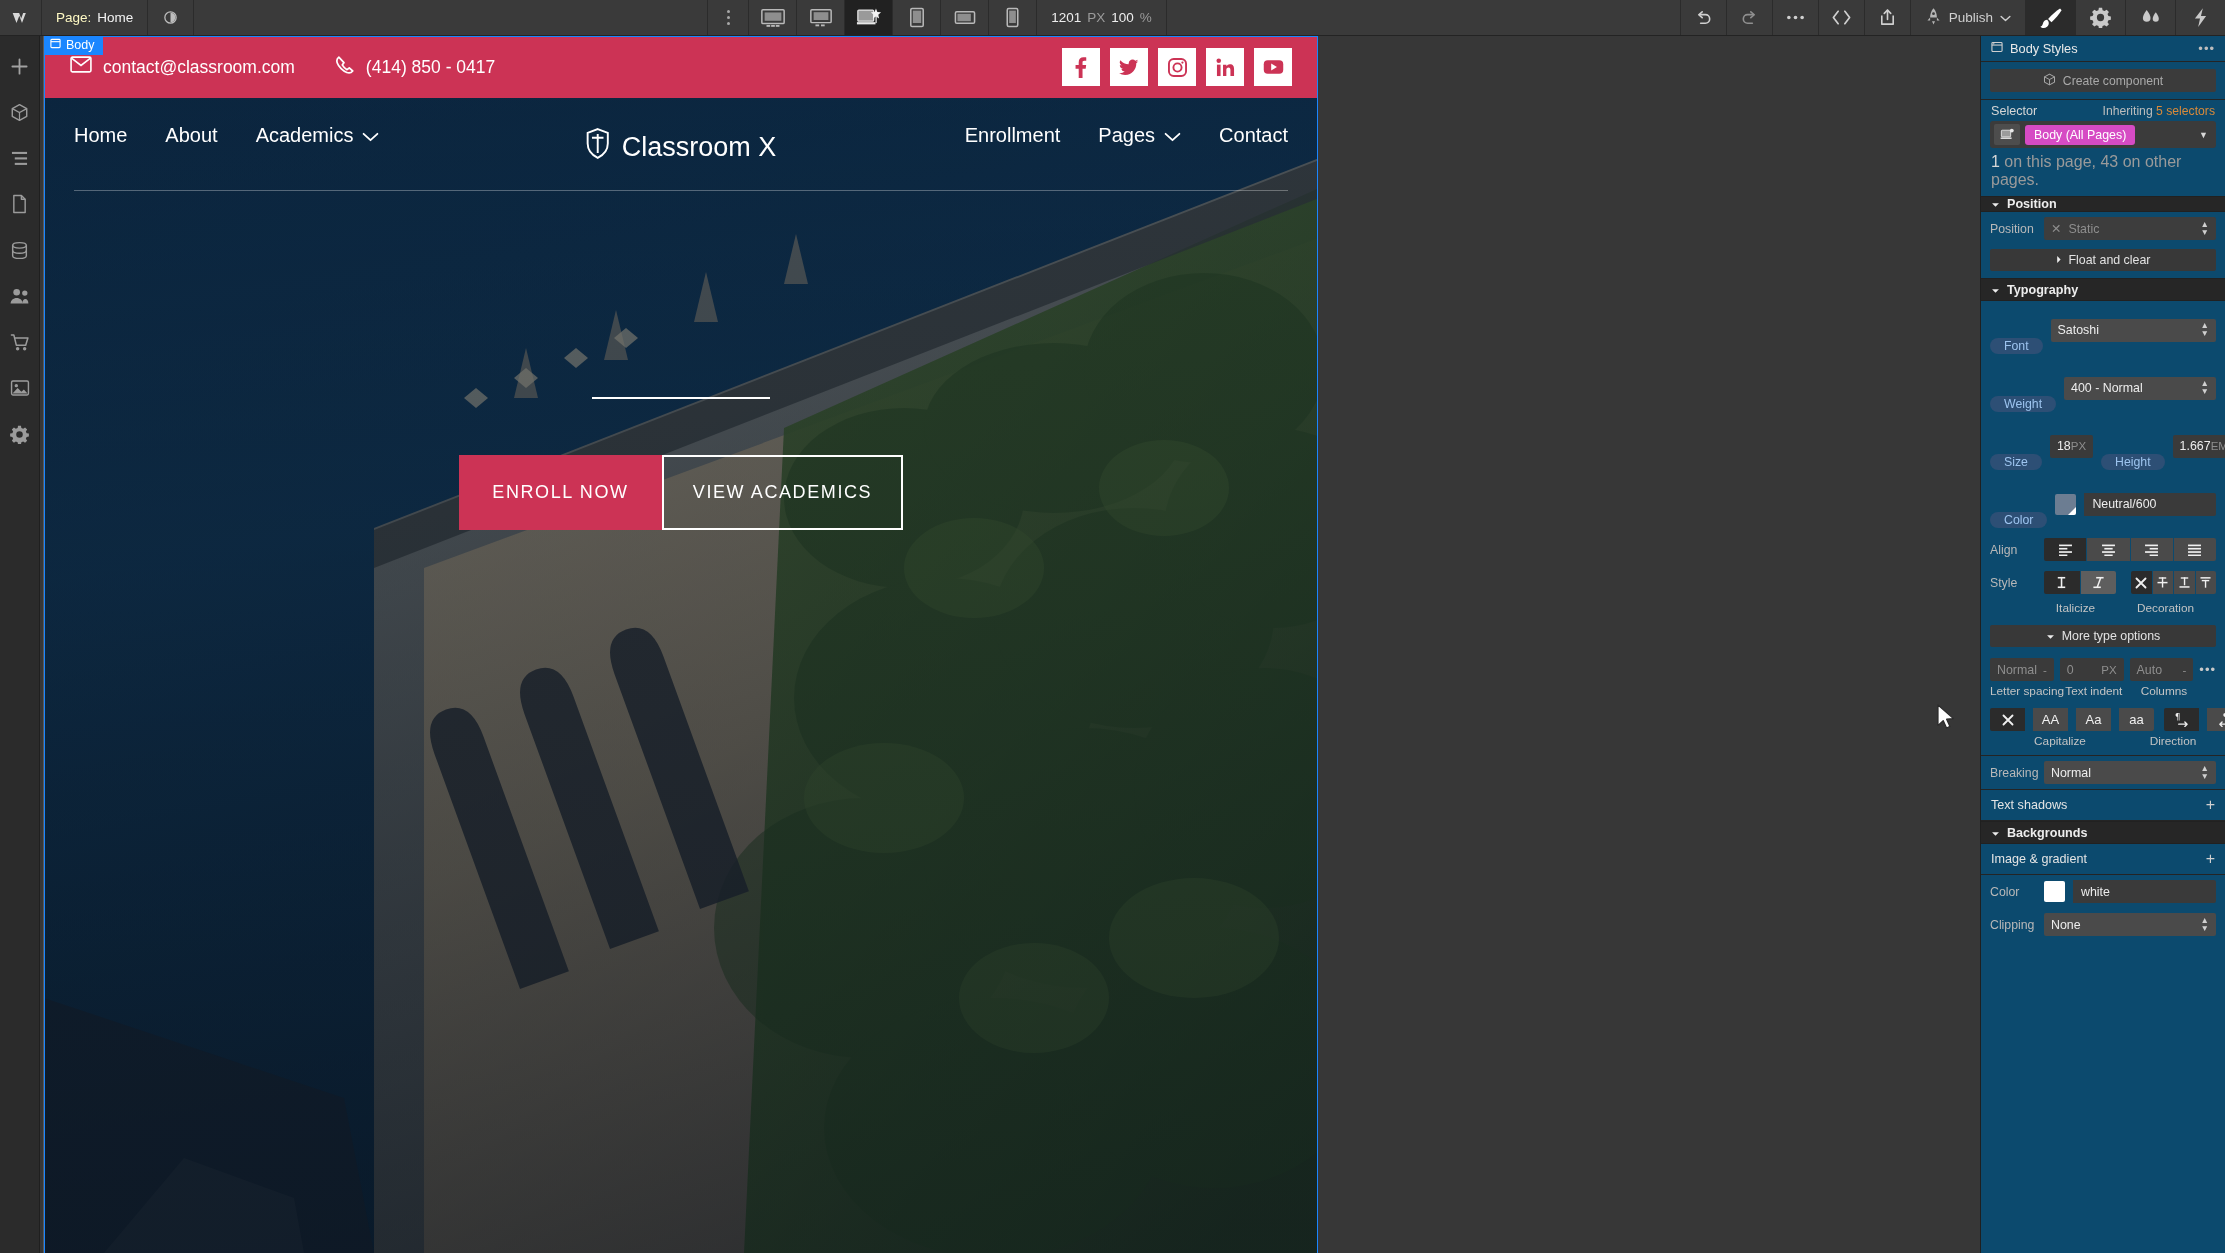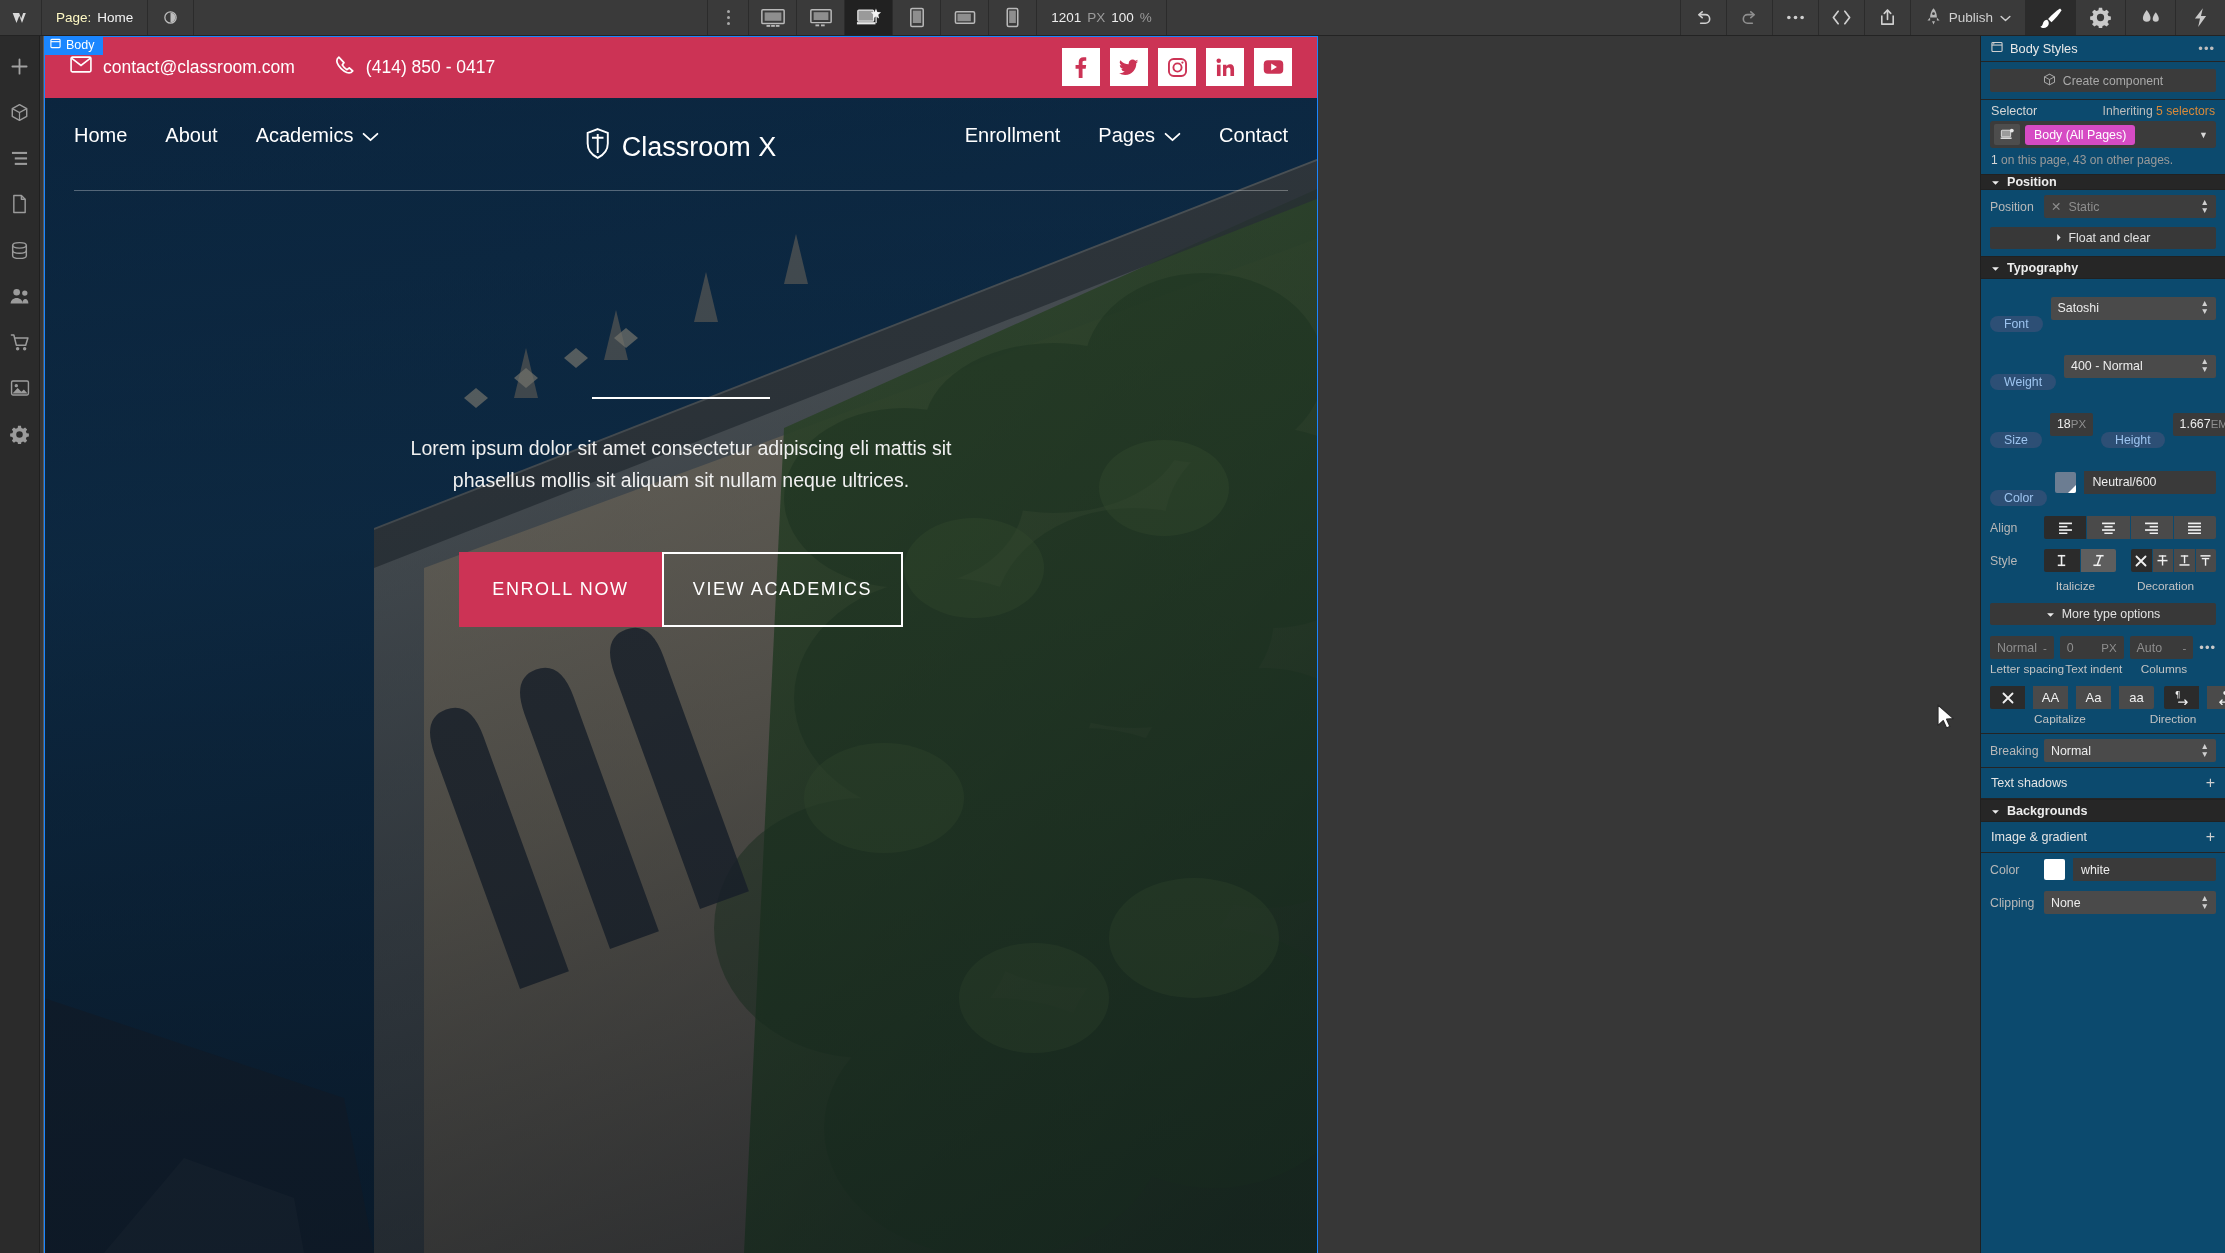--- a/index.html
+++ b/index.html
@@ -106,21 +106,21 @@
   .selRow { display:flex; align-items:center; padding:4px 10px 3px 10px; }
   .selRow .lbl { color:#d6d6d6; font-size:12.6px; }
   .selRow .inh { margin-left:auto; color:#bdbdbd; font-size:12.2px; }
   .selRow .inh b { color:#d98a3a; font-weight:400; }
   .selBar { margin:0 9px; background:#3b3b3b; border-radius:3px; height:27px; display:flex;
             align-items:center; padding:0 4px; gap:5px; }
   .selIcon { width:26px; height:21px; background:#4d4d4d; border-radius:2px; display:flex;
              align-items:center; justify-content:center; }
   .tagPink { background:#d64bc4; color:#fff; border-radius:3px; padding:3px 9px; font-size:12.4px; }
   .selBar .cv { margin-left:auto; color:#d8d8d8; font-size:9px; padding-right:4px; }
-  .selNote { padding:5px 4px 7px 10px; color:#9a9a9a; font-size:12px; }
+  .selNote { padding:5px 4px 7px 10px; color:#9a9a9a; font-size:16px; }
   .selNote b { color:#d6d6d6; font-weight:400; }
 
   .secHdr { background:#262626; height:23px; display:flex; align-items:center; gap:7px;
             padding:0 10px; font-size:12.6px; font-weight:bold; color:#ededed;
             border-top:1px solid #212121; border-bottom:1px solid #212121; }
   .secHdr.clip { overflow:hidden; height:16px; align-items:flex-end; }
 
   .fRow { display:flex; align-items:center; gap:8px; padding:5px 9px; }
   .fLbl { width:46px; flex:0 0 46px; color:#b8b8b8; font-size:12.3px; }
   .fLbl.hl { background:#2d4f75; color:#9dc4ef; border-radius:8px; padding:1px 14px; width:auto;
@@ -577,24 +577,20 @@
                   <path d="M12.5 6 V26" stroke="#fff" stroke-width="2"></path>
                   <path d="M6.5 10 H18.5" stroke="#fff" stroke-width="2"></path>
                 </svg>
             </span>
             <span>Classroom X</span>
           </div>
           <div class="navRule"></div>
 
           <div class="heroBody">
             <div class="hrLine"></div>
-            <div class="sub">
-              <div>Lorem ipsum dolor sit amet consectetur adipiscing eli mattis sit</div>
-              <div>phasellus mollis sit aliquam sit nullam neque ultrices.</div>
-            </div>
             <div class="btns">
               <div class="btn btnFill">ENROLL NOW</div>
               <div class="btn btnOut">VIEW ACADEMICS</div>
             </div>
           </div>
         </div>
       </div>
     </div>
 
     <div class="panel">

